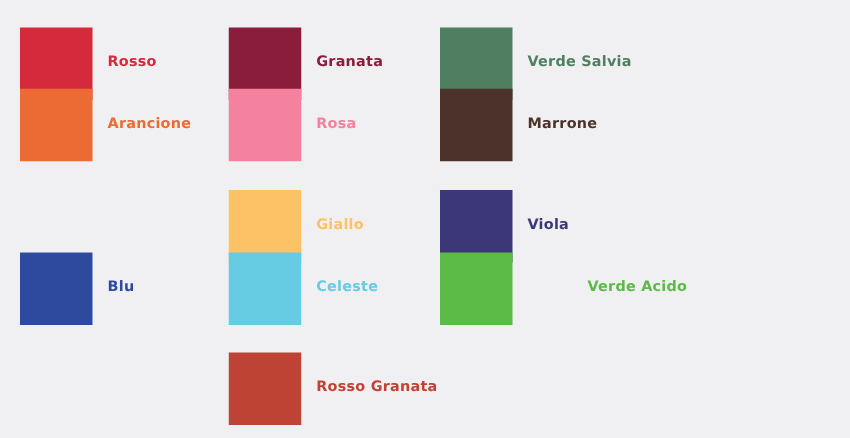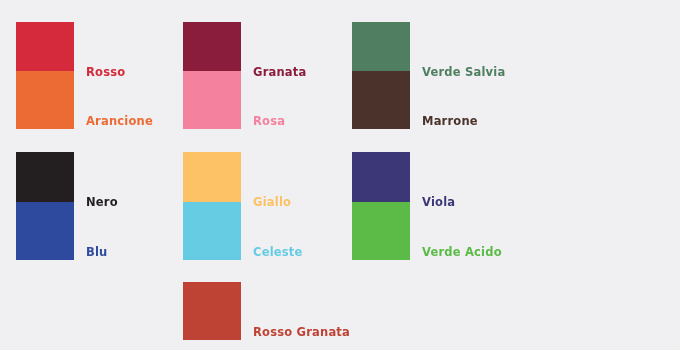--- a/index.html
+++ b/index.html
@@ -15,21 +15,21 @@
   }
   #palette-grid {
     position: relative;
     width: 680px;
     height: 350px;
     box-sizing: border-box;
   }
   .swatch-cell {
     position: absolute;
     display: flex;
-    align-items: flex-end;
+    align-items: center;
     height: 58px;
   }
   .swatch-chip {
     width: 58px;
     height: 58px;
     flex: 0 0 58px;
     display: block;
   }
   .swatch-label {
     font-size: 11.5px;
@@ -56,24 +56,20 @@
 
 <div id="palette-grid" style="background: rgb(240, 240, 242);">
     <div class="swatch-cell col-0 row-0">
       <span class="swatch-chip" style="background: rgb(212, 42, 59);"></span>
       <span class="swatch-label" style="color: rgb(212, 42, 59);">Rosso</span>
     </div>
     <div class="swatch-cell col-0 row-1">
       <span class="swatch-chip" style="background: rgb(236, 107, 53);"></span>
       <span class="swatch-label" style="color: rgb(236, 107, 53);">Arancione</span>
     </div>
-    <div class="swatch-cell col-0 row-2">
-      <span class="swatch-chip" style="background: rgb(35, 31, 32);"></span>
-      <span class="swatch-label" style="color: rgb(35, 31, 32);">Nero</span>
-    </div>
     <div class="swatch-cell col-0 row-3">
       <span class="swatch-chip" style="background: rgb(46, 74, 158);"></span>
       <span class="swatch-label" style="color: rgb(46, 74, 158);">Blu</span>
     </div>
     <div class="swatch-cell col-1 row-0">
       <span class="swatch-chip" style="background: rgb(139, 29, 60);"></span>
       <span class="swatch-label" style="color: rgb(139, 29, 60);">Granata</span>
     </div>
     <div class="swatch-cell col-1 row-1">
       <span class="swatch-chip" style="background: rgb(244, 130, 159);"></span>
@@ -98,15 +94,15 @@
     <div class="swatch-cell col-2 row-1">
       <span class="swatch-chip" style="background: rgb(75, 51, 43);"></span>
       <span class="swatch-label" style="color: rgb(75, 51, 43);">Marrone</span>
     </div>
     <div class="swatch-cell col-2 row-2">
       <span class="swatch-chip" style="background: rgb(60, 56, 120);"></span>
       <span class="swatch-label" style="color: rgb(60, 56, 120);">Viola</span>
     </div>
     <div class="swatch-cell col-2 row-3">
       <span class="swatch-chip" style="background: rgb(92, 186, 71);"></span>
-      <span class="swatch-label" style="color: rgb(92, 186, 71);">Verde Acido</span>
+      <span class="swatch-label" style="color: rgb(92, 186, 71); margin-left: 48px;">Verde Acido</span>
     </div>
   </div>
 
 </body></html>

